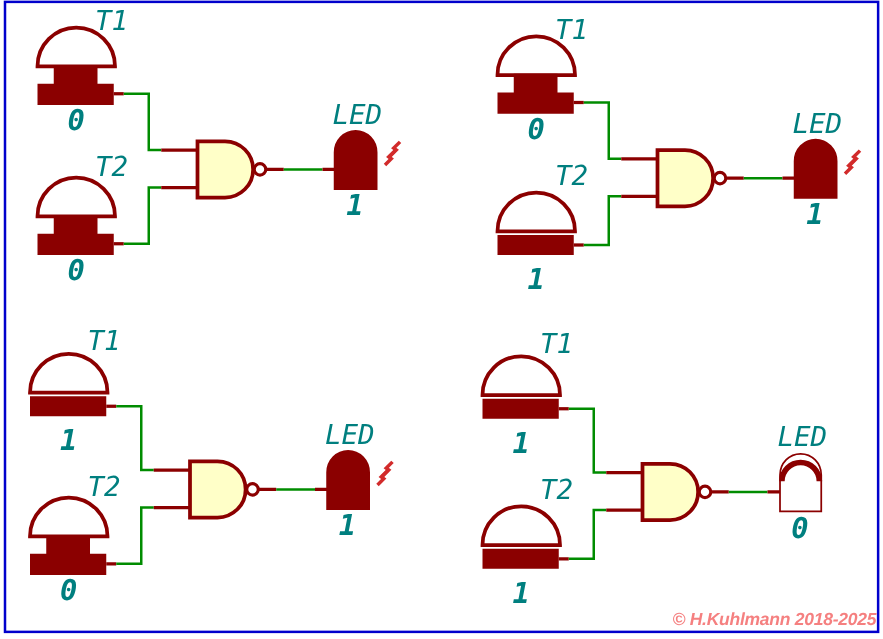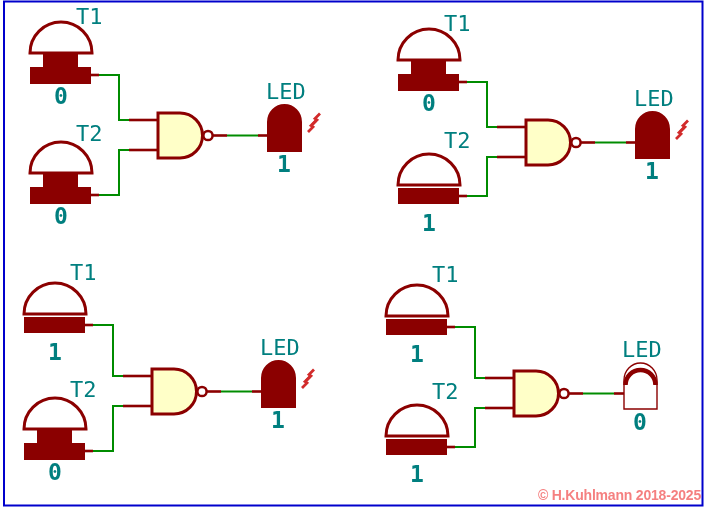--- a/index.html
+++ b/index.html
@@ -1,17 +1,17 @@
 <!DOCTYPE html>
 <html><head>
 <meta charset="utf-8">
 <style>
   html,body{margin:0;padding:0;background:#fff;}
   .stage{position:relative;width:706px;height:511px;background:#fff;overflow:hidden;
-         font-family:"DejaVu Sans Mono",monospace;}
+         font-family:"DejaVu Sans Mono",monospace;font-style:italic;}
   svg{display:block;}
   .lbl{font-family:"DejaVu Sans Mono",monospace;font-size:22px;fill:#007f7f;}
   .digit{font-family:"DejaVu Sans Mono",monospace;font-size:23px;font-weight:bold;fill:#007f7f;}
   .copyright{font-family:"Liberation Sans",sans-serif;font-size:14px;font-weight:bold;
              fill:#f58080;letter-spacing:-0.2px;}
   .wire{stroke:#008c00;stroke-width:2;fill:none;stroke-linejoin:miter;}
   .stub{stroke:#8b0000;stroke-width:2.6;fill:none;}
   .dome{fill:#ffffff;stroke:#8b0000;stroke-width:3;}
   .solid{fill:#8b0000;stroke:none;}
   .gate-body{fill:#ffffc8;stroke:#8b0000;stroke-width:3;}

